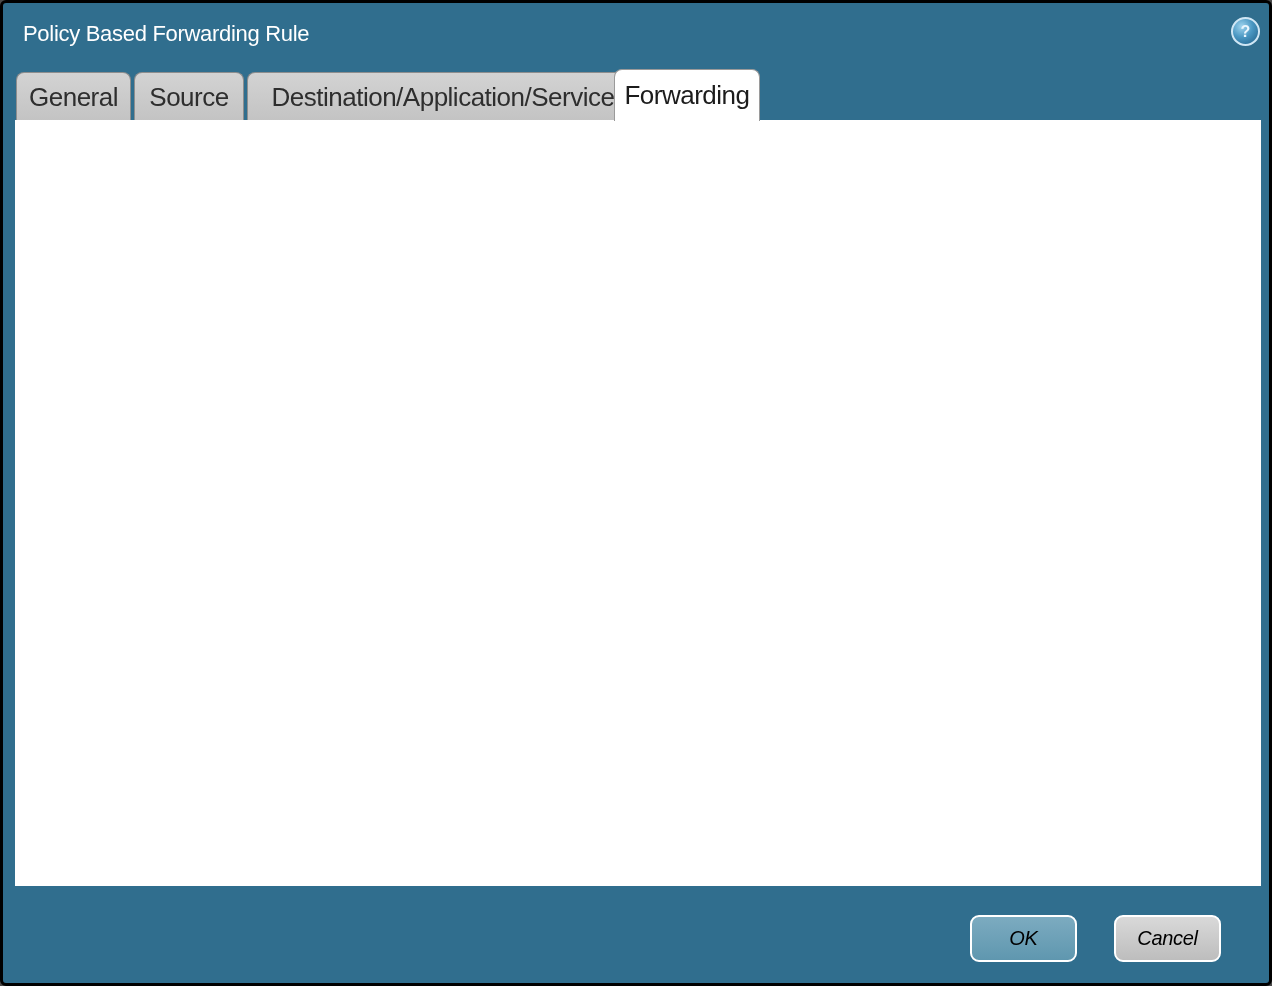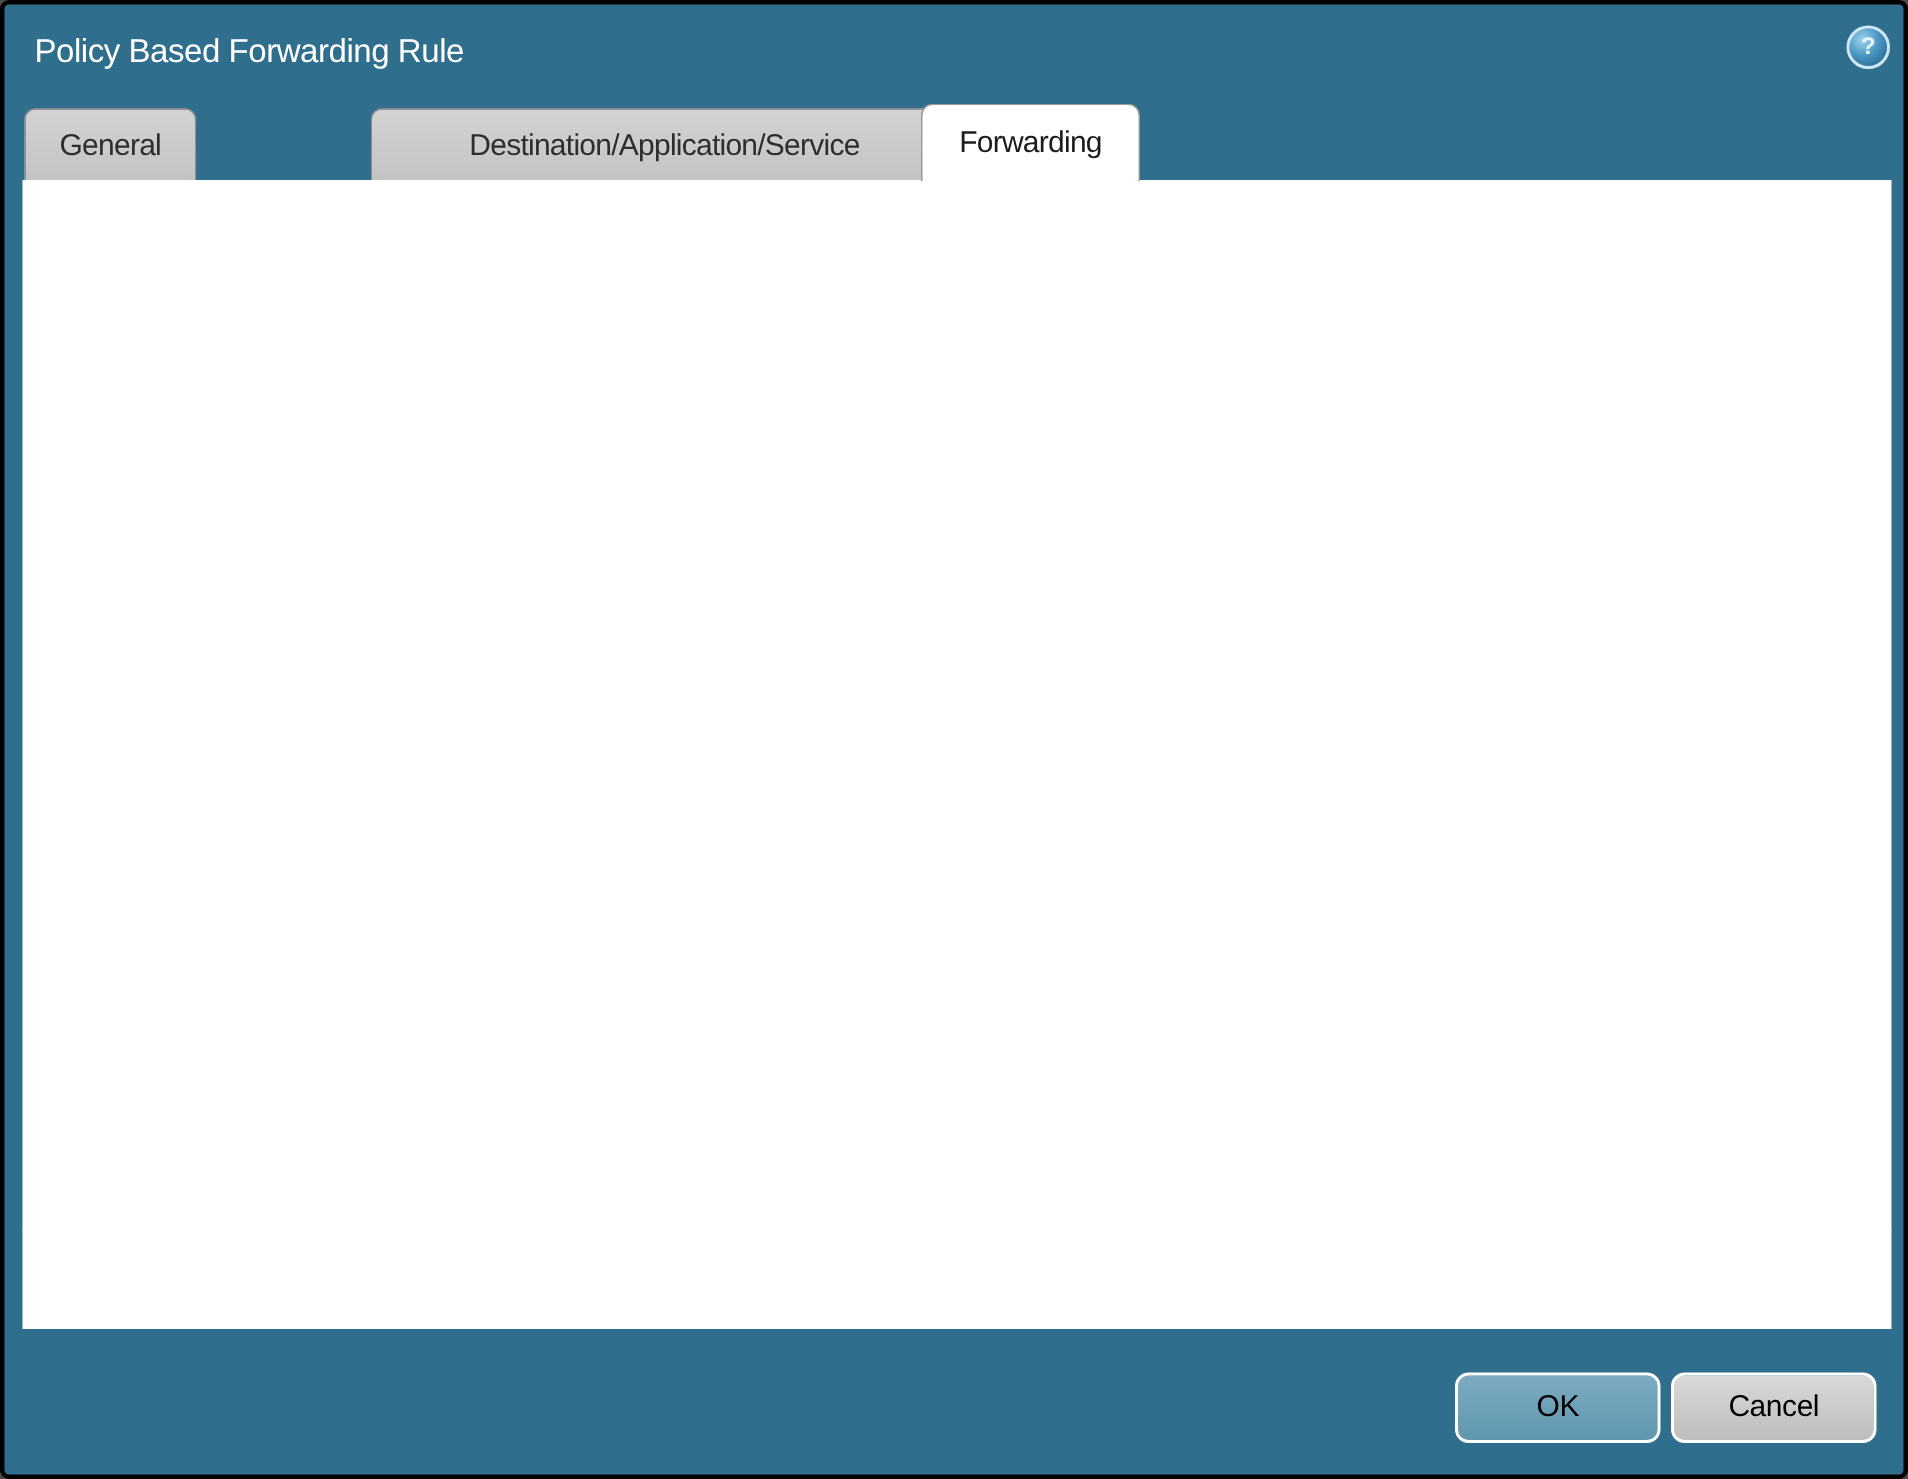--- a/index.html
+++ b/index.html
@@ -20,21 +20,21 @@
     border:2px solid #cfe6f4; color:#eaf6fd; font-size:16px; font-weight:bold;
     display:flex; align-items:center; justify-content:center; cursor:pointer;
   }
   
   .tab {
     position:absolute; top:69px; height:49px;
     background:linear-gradient(#d3d3d3,#c3c3c3);
     border:1px solid #8e8e8e; border-bottom:none;
     border-radius:8px 8px 0 0;
     display:flex; align-items:center; justify-content:center;
-    font-size:20px; color:#2e2e2e; letter-spacing:-0.5px; cursor:pointer;
+    font-size:26px; color:#2e2e2e; letter-spacing:-0.5px; cursor:pointer;
   }
   .tab.active {
     top:66px; height:52px; background:#ffffff; color:#1c1c1c; z-index:3;
     border-color:#9a9a9a;
   }
   .panel {
     position:absolute; left:12px; top:117px; width:1246px; height:766px;
     background:#ffffff; z-index:2;
   }
   
@@ -103,37 +103,40 @@
   .ic-add::before { width:13px; height:5px; transform:translate(-50%,-50%); }
   .ic-add::after  { width:5px; height:13px; transform:translate(-50%,-50%); }
   .ic-del { background:#d6d9da; border:1px solid #c3c6c8; }
   .ic-del::before {
     content:""; position:absolute; background:#cf9097; left:50%; top:50%;
     width:13px; height:5px; transform:translate(-50%,-50%);
   }
   .sep { position:absolute; height:1px; background:#d8d8d8; }
   
   .btn {
-    position:absolute; width:137px; height:47px; border:2px solid #ffffff;
+    position:absolute; width:107px; height:47px; border:2px solid #ffffff;
     border-radius:9px; font-size:20px; color:#000; letter-spacing:-0.3px;
-    display:flex; align-items:center; justify-content:center; cursor:pointer;
+    display:flex; align-items:center; justify-content:center; cursor:pointer;font-style:italic;
   }
   .btn.ok { background:linear-gradient(#7cabc0,#5f97af); }
   .btn.cancel { background:linear-gradient(#d9d9d9,#bdbdbd); }
 </style>
 </head>
 <body>
 
 <div class="dialog">
 
   <div class="title">Policy Based Forwarding Rule</div>
   <div class="help">?</div>
 
   <div class="tab" style="left:13px; width:115px;">
     <span>General</span>
+  </div>
+  <div class="tab" style="left:131px; width:110px;">
+    <span>Source</span>
   </div>
   <div class="tab" style="left:244px; width:392px;">
     <span>Destination/Application/Service</span>
   </div>
   <div class="tab active" style="left:599px; width:146px;margin-left:12px;">
     <span>Forwarding</span>
   </div>
 
   <div class="panel"></div>
 

